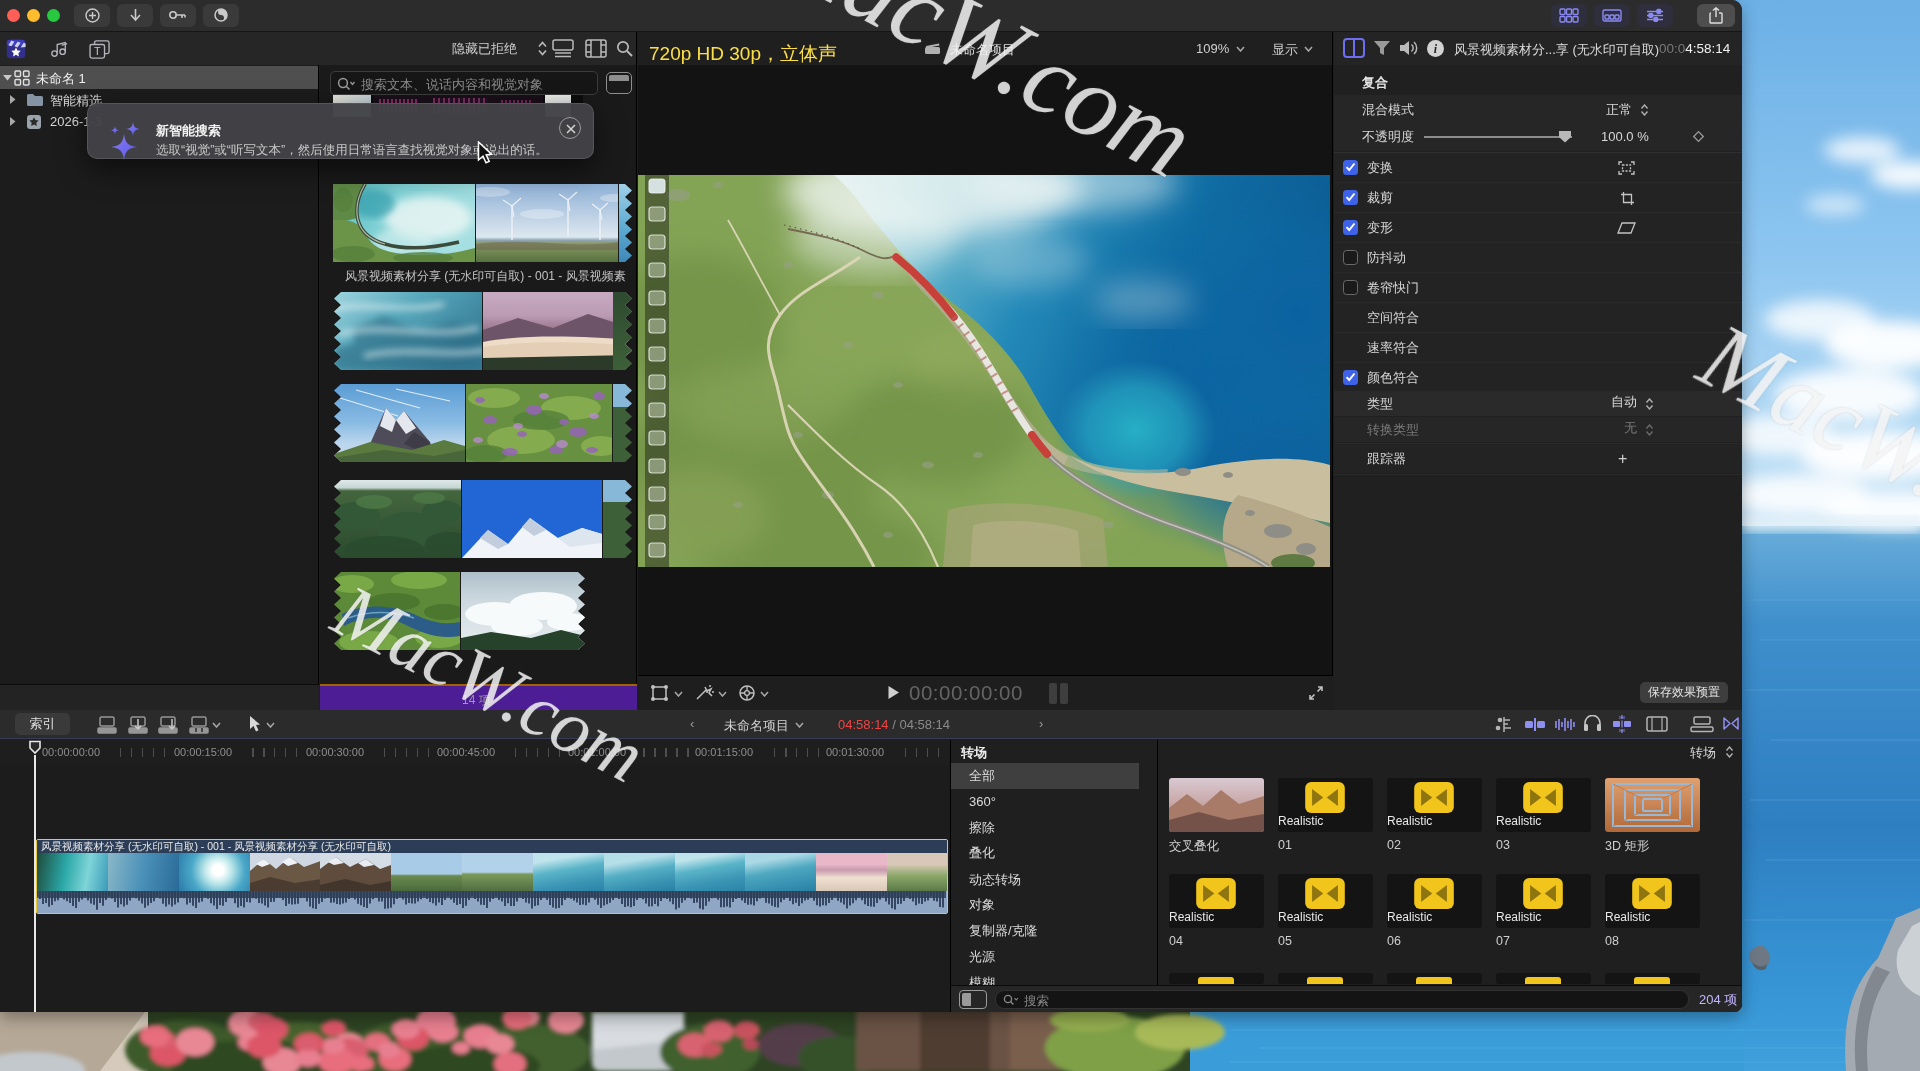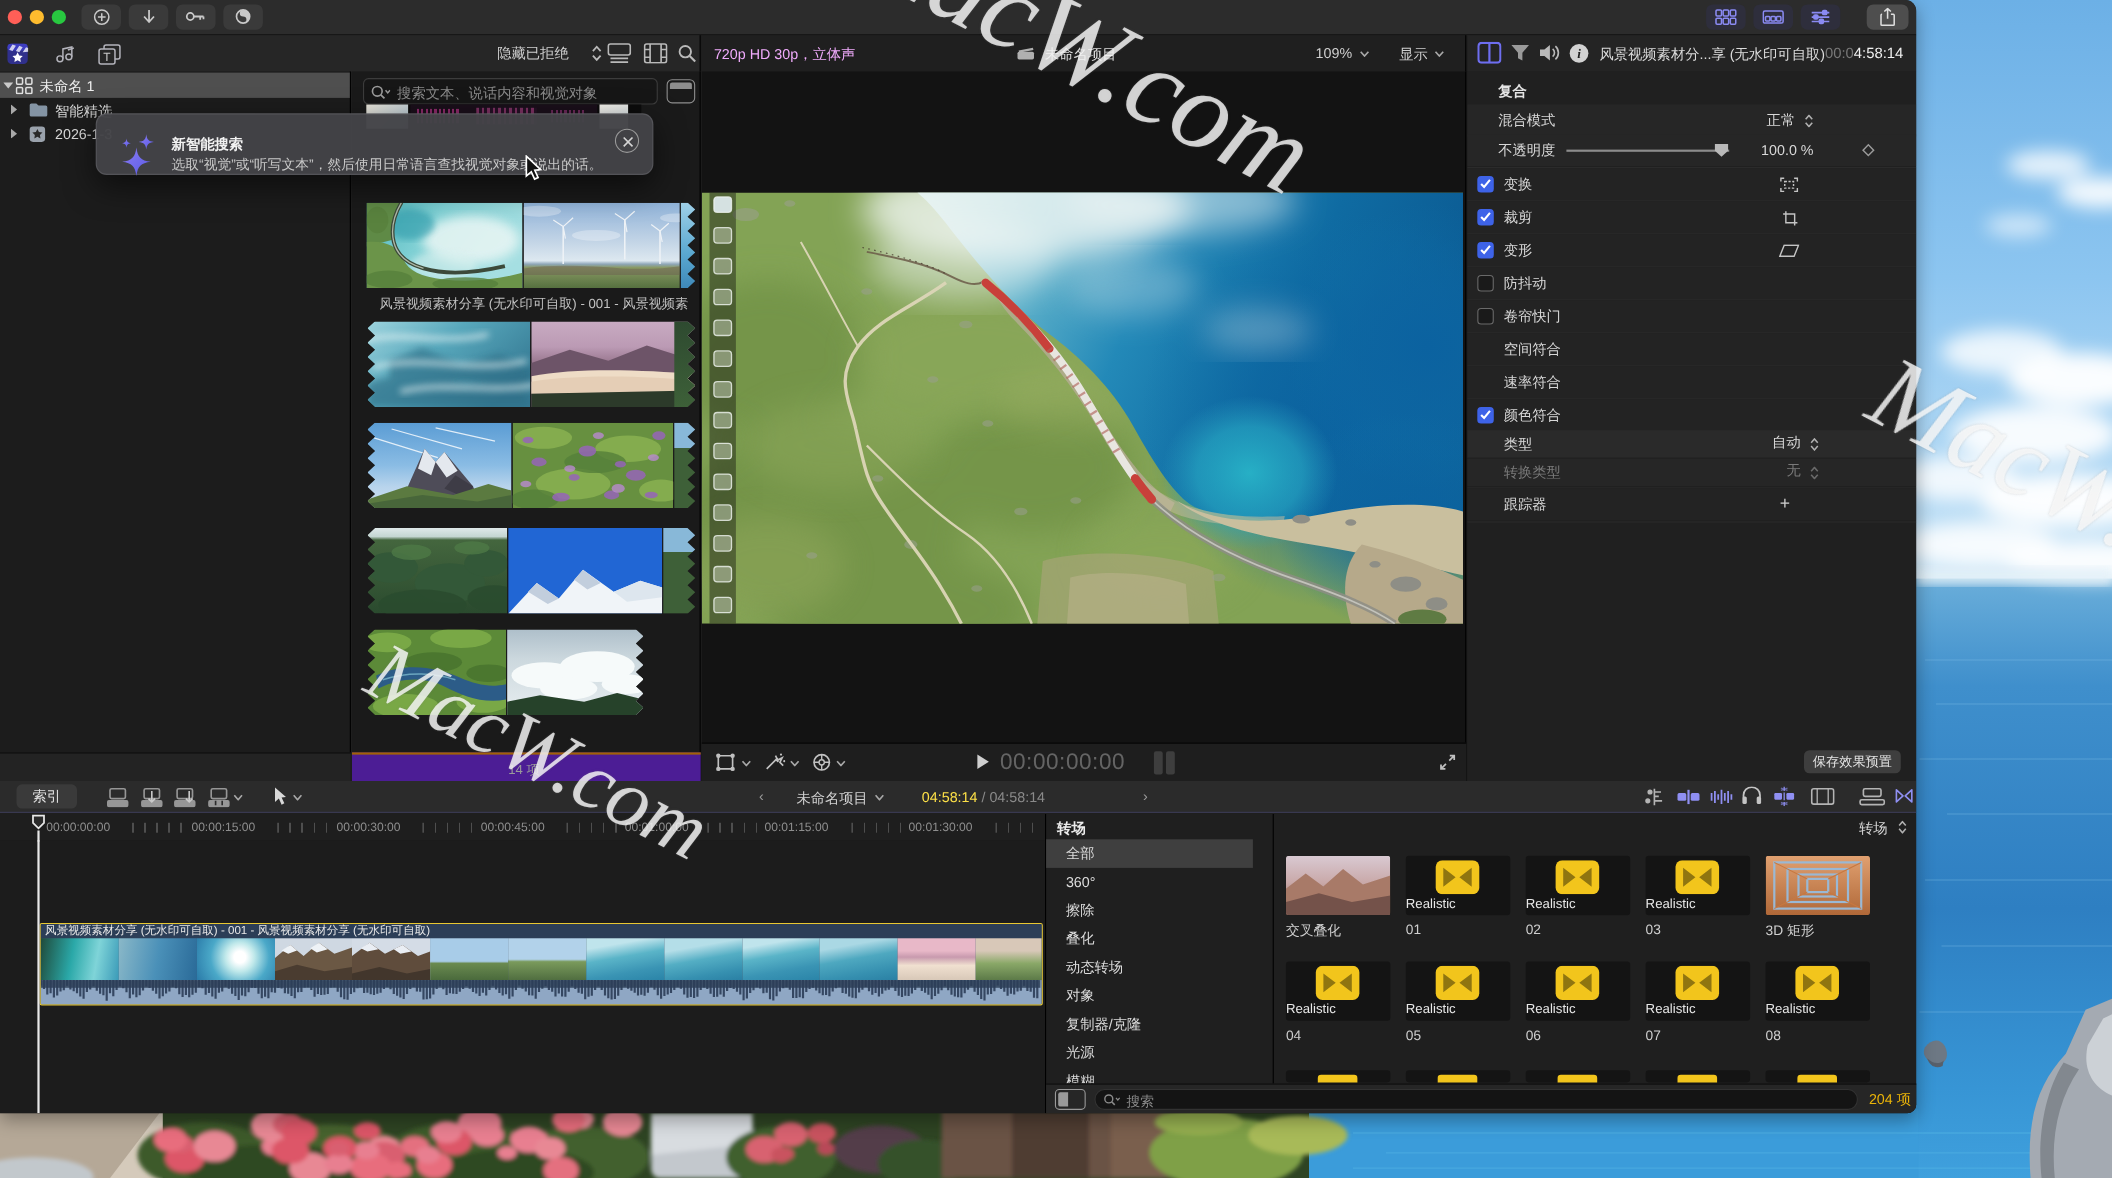--- a/index.html
+++ b/index.html
@@ -250,21 +250,21 @@
             <rect x="1" y="1" width="20" height="17" rx="2"></rect>
             <path d="M6 1 V18 M16 1 V18 M1 6 H6 M1 13 H6 M16 6 H21 M16 13 H21"></path>
           </g>
         </svg>
     <svg class="abs" style="left:616px;top:8px" width="17" height="17" viewBox="0 0 17 17">
           <circle cx="7" cy="7" r="5.2" fill="none" stroke="#b9b9b9" stroke-width="1.7"></circle>
           <path d="M11 11 L16 16" stroke="#b9b9b9" stroke-width="1.9"></path>
         </svg>
   </div>
   <div class="hdr" style="left:638px;width:695px;background:#1f1f1f;border-right:1px solid #000">
-    <div class="abs" style="left:11px;top:9px;color:#f0abfc;font-size:13px">720p HD 30p，立体声</div>
+    <div class="abs" style="left:11px;top:9px;color:#fde047;font-size:19px">720p HD 30p，立体声</div>
     <svg class="abs" style="left:286px;top:10px" width="17" height="13" viewBox="0 0 17 13">
           <rect x="1" y="5" width="15" height="7" rx="1.5" fill="#b0b0b0"></rect>
           <path d="M2 4 L15 1.5 L15.5 3.5 L2.5 6z" fill="#b0b0b0"></path>
         </svg>
     <div class="abs" style="left:312px;top:9px;color:#dddddd;font-size:13px">未命名项目</div>
     <div class="abs" style="left:558px;top:9px;color:#cfcfcf;font-size:13px">109%</div>
         <svg class="abs" style="left:598px;top:14px" width="9" height="6" viewBox="0 0 9 6">
           <path d="M1 1 L4.5 5 L8 1" stroke="#a8a8a8" stroke-width="1.5" fill="none"></path>
         </svg>
     <div class="abs" style="left:634px;top:9px;color:#cfcfcf;font-size:13px">显示</div>
@@ -898,21 +898,21 @@
           <path d="M3 1 L3 14 L6.5 11 L9 16.5 L11.5 15.3 L9 10 L13 9.5 Z" fill="#d8d8d8"></path>
         </svg>
     <svg class="abs" style="left:266px;top:12px" width="9" height="6" viewBox="0 0 9 6">
           <path d="M1 1 L4.5 5 L8 1" stroke="#a8a8a8" stroke-width="1.5" fill="none"></path>
         </svg>
     <span class="abs" style="left:690px;top:6px;color:#9a9a9a;font-size:13px">‹</span>
     <span class="abs" style="left:724px;top:7px;color:#d2d2d2;font-size:13px">未命名项目</span>
         <svg class="abs" style="left:795px;top:12px" width="9" height="6" viewBox="0 0 9 6">
           <path d="M1 1 L4.5 5 L8 1" stroke="#a8a8a8" stroke-width="1.5" fill="none"></path>
         </svg>
-    <span class="abs" style="left:838px;top:7px;font-size:13px"><span style="color:#fde047">04:58:14</span><span style="color:#8a8a8a"> / 04:58:14</span></span>
+    <span class="abs" style="left:838px;top:7px;font-size:13px"><span style="color:#ef4444">04:58:14</span><span style="color:#8a8a8a"> / 04:58:14</span></span>
     <span class="abs" style="left:1039px;top:6px;color:#9a9a9a;font-size:13px">›</span>
     <svg class="abs" style="left:1494px;top:6px" width="20" height="17" viewBox="0 0 20 17">
           <g stroke="#b4b4b4" stroke-width="1.5" fill="none">
             <path d="M10 1 V16 M10 4 H16 M10 8 H14 M10 12 H17"></path>
             <circle cx="6" cy="4" r="1.6" fill="#b4b4b4"></circle>
             <circle cx="4" cy="12" r="1.6" fill="#b4b4b4"></circle>
           </g>
         </svg>
     <svg class="abs" style="left:1524px;top:6px" width="22" height="17" viewBox="0 0 22 17">
           <g fill="#8f8ff2">
@@ -1150,21 +1150,21 @@
             <div class="abs" style="left:1.5px;top:1.5px;width:9px;height:13px;background:#9a9a9a;border-radius:2px 0 0 2px"></div>
           </div>
       <div class="abs" style="left:44px;top:4px;width:694px;height:19px;background:#141414;border:1px solid #323232;border-radius:9px">
         <svg class="abs" style="left:7px;top:3px" width="16" height="12" viewBox="0 0 16 12">
               <circle cx="5" cy="5" r="3.6" fill="none" stroke="#8a8a8a" stroke-width="1.3"></circle>
               <path d="M7.6 7.6 L10.4 10.4" stroke="#8a8a8a" stroke-width="1.4"></path>
               <path d="M11.5 4 l1.7 2 1.7 -2" stroke="#8a8a8a" stroke-width="1.1" fill="none"></path>
             </svg>
         <span class="abs" style="left:28px;top:2px;color:#8a8a8a;font-size:12.5px">搜索</span>
       </div>
-      <span class="abs" style="left:748px;top:5px;color:#eab308;font-size:13px">204 项</span>
+      <span class="abs" style="left:748px;top:5px;color:#c4b5fd;font-size:13px">204 项</span>
     </div>
   </div>
 </div>
 
 <div class="abs" style="left:87px;top:103px;width:507px;height:56px;background:rgba(67,67,71,.97);border-radius:10px;box-shadow:0 10px 28px rgba(0,0,0,.55);z-index:40;border:1px solid rgba(90,90,95,.8)">
   <svg class="abs" style="left:16px;top:16px" width="46" height="46" viewBox="0 0 46 46">
     <defs>
           <linearGradient id="spk" x1="0" y1="0" x2="1" y2="1">
             <stop offset="0" stop-color="#8a7cf0"></stop>
             <stop offset="1" stop-color="#5a5ae8"></stop>

